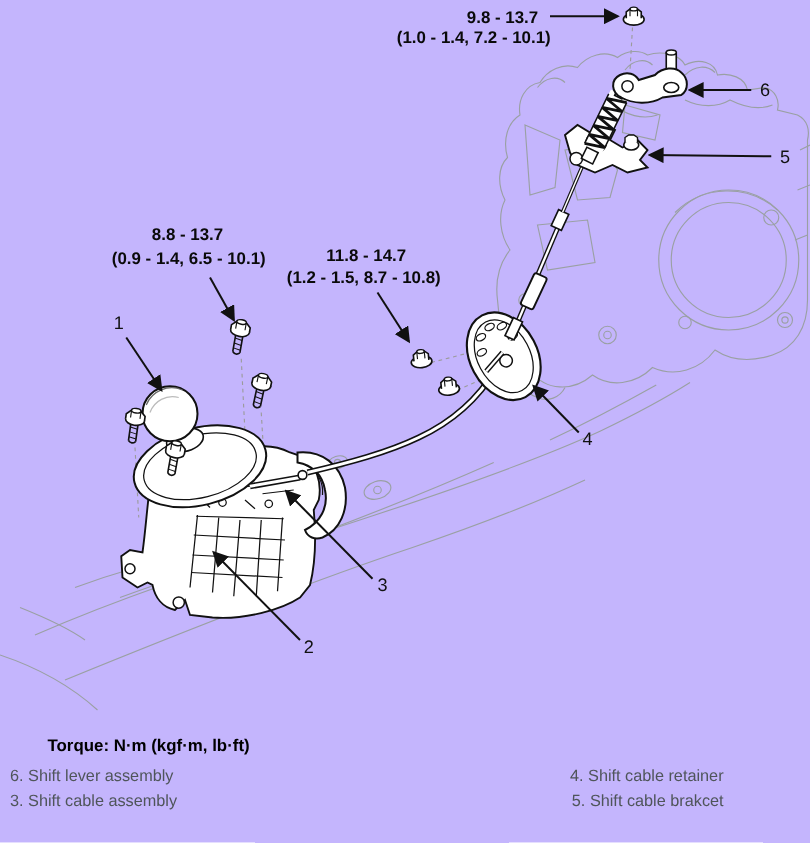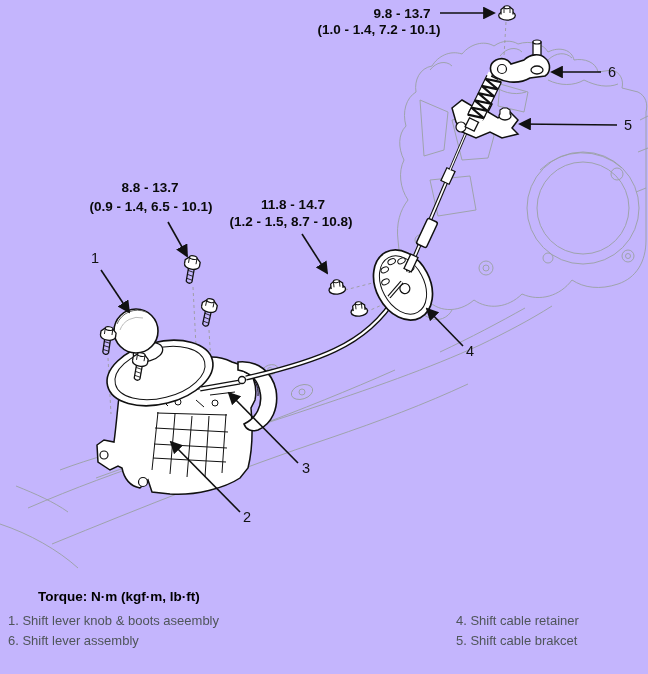--- a/index.html
+++ b/index.html
@@ -7,21 +7,21 @@
   #stage{position:absolute;top:0;left:0;width:648px;height:674px;background:#c4b5fd;overflow:hidden;}
   svg{display:block;}
   svg text{font-family:"Liberation Sans","DejaVu Sans",sans-serif;}
   .torque-txt{font-size:13.5px;font-weight:bold;fill:#0a0a0a;}
   .callout-txt{font-size:14.5px;fill:#111;}
   .legend{position:absolute;left:0;top:583px;width:648px;}
   .legend-title{position:absolute;left:10px;top:6px;font-size:13.5px;font-weight:bold;color:#000;margin-left:28px;}
   .legend-col{position:absolute;top:28px;list-style:none;margin:0;padding:0;font-size:13px;color:#4f555a;}
   .legend-col li{line-height:19.5px;white-space:nowrap;}
   .col-left{left:8px;}
-  .col-right{left:456px;}
+  .col-right{left:456px;text-align:right;}
 </style>
 </head>
 <body>
 
 <div id="stage">
 
 <svg width="648" height="580" viewBox="0 0 648 580">
   <defs>
     <marker id="arw" viewBox="0 0 10 10" refX="8.5" refY="5" markerWidth="8" markerHeight="8" orient="auto-start-reverse">
       <path d="M0,0 L10,5 L0,10 z" fill="#111"></path>
@@ -228,22 +228,22 @@
     <text class="callout-txt" x="628" y="130" text-anchor="middle">5</text>
 
     <path d="M601,72 L552,72" stroke="#111" marker-end="url(#arw)" fill="none"></path>
     <text class="callout-txt" x="612" y="77" text-anchor="middle">6</text>
   </g>
 </svg>
 
 <div class="legend">
   <div class="legend-title">Torque: N·m (kgf·m, lb·ft)</div>
   <ul class="legend-col col-left">
-    <li>1. Shift lever knob &amp; boots aseembly</li>
     <li>6. Shift lever assembly</li>
+    <li>3. Shift cable assembly</li>
   </ul>
   <ul class="legend-col col-right">
     <li>4. Shift cable retainer</li>
     <li>5. Shift cable brakcet</li>
   </ul>
 </div>
 
 </div>
 
 </body></html>

